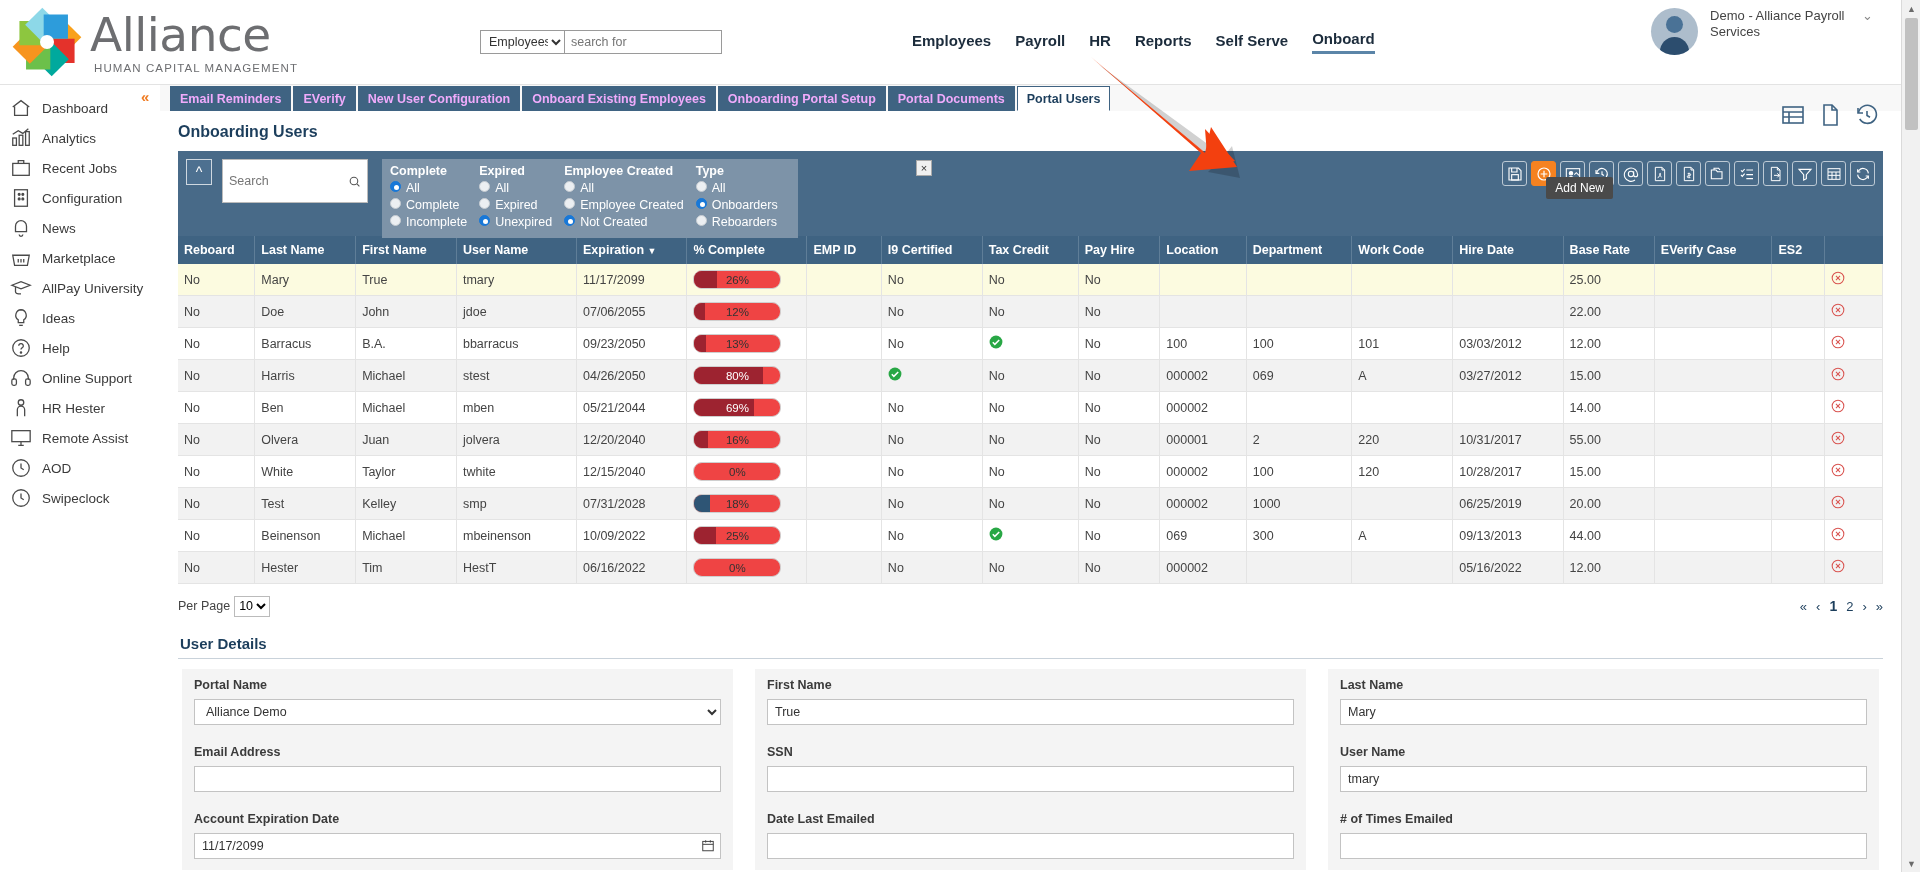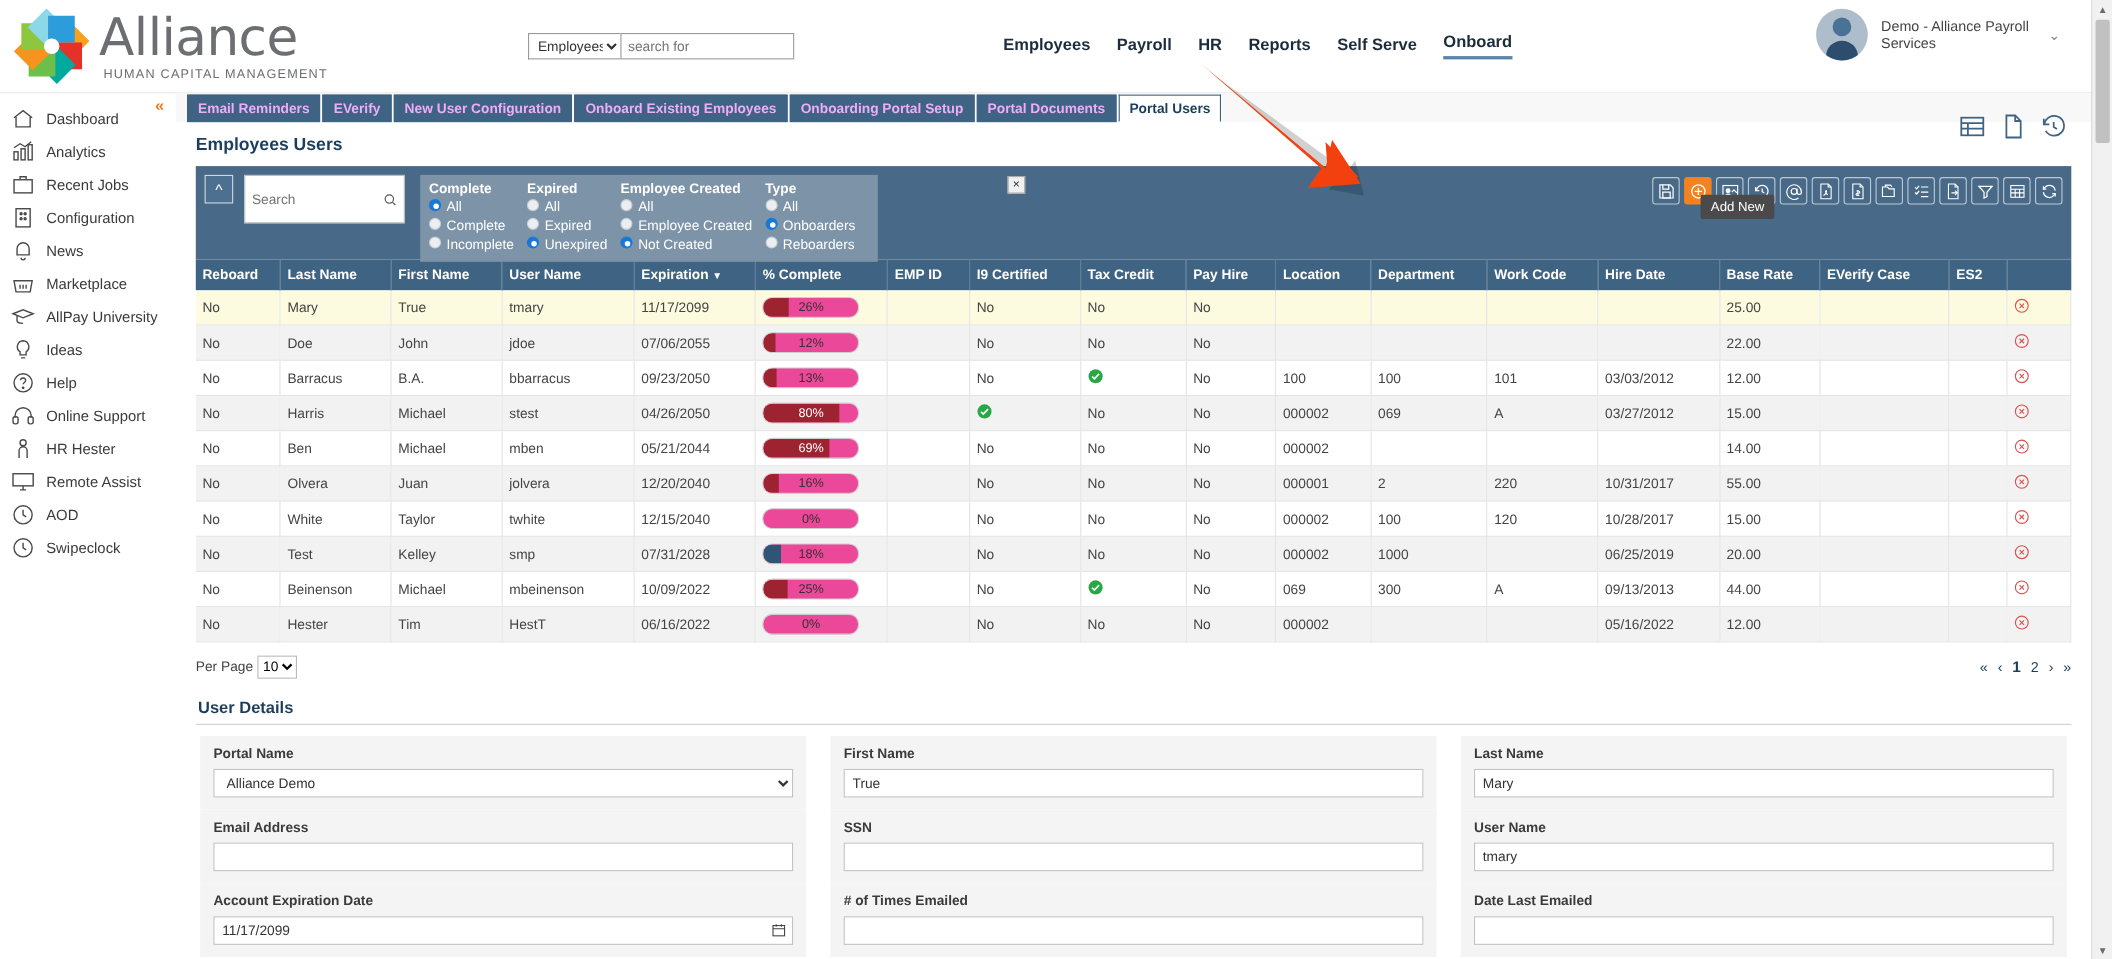--- a/index.html
+++ b/index.html
@@ -44,21 +44,21 @@
 
   .mainnav { display: flex; align-items: center; gap: 24px; margin-left: 190px; }
   .mainnav a {
     font-size: 15px; color: #1c2c3c; text-decoration: none; font-weight: 600;
     padding-bottom: 4px; white-space: nowrap;
   }
   .mainnav a.active { border-bottom: 3px solid #5b85a8; }
 
   .user-block {
     position: absolute; right: 28px; top: 8px;
-    display: flex; align-items: center; gap: 12px;
+    display: flex; align-items: flex-start; gap: 12px;
   }
   .avatar {
     width: 47px; height: 47px; border-radius: 50%; background: #adbdcc;
     position: relative; overflow: hidden; flex: 0 0 47px;
   }
   .avatar::before {
     content: ""; position: absolute; width: 17px; height: 17px; border-radius: 50%;
     background: #4a7296; left: 15px; top: 8px;
   }
   .avatar::after {
@@ -183,21 +183,21 @@
   table.grid td {
     font-size: 12.5px; color: #444; padding: 6px; border-right: 1px solid #e4e4e4;
     border-bottom: 1px solid #e4e4e4; height: 25px; white-space: nowrap; overflow: hidden;
   }
   tr.sel td { background: #fcfbe0 !important; }
   tr.odd td { background: #f2f2f2; }
   tr.even td { background: #ffffff; }
 
   .pbar {
     width: 88px; height: 19px; border: 1px solid #cfcfcf; border-radius: 9px;
-    background: #ec4899; position: relative; overflow: hidden;
+    background: #ef4444; position: relative; overflow: hidden;
   }
   .pbar .fill { position: absolute; left: 0; top: 0; bottom: 0; background: #9d2330; }
   .pbar .fill.blue { background: #2e5575; }
   .pbar .lbl {
     position: absolute; inset: 0; display: flex; align-items: center;
     justify-content: center; font-size: 11.5px; color: #333; z-index: 2;
   }
   .pbar .lbl.onfill { color: #fff; }
 
   .check-ok { width: 14px; height: 14px; display: inline-block; }
@@ -434,21 +434,21 @@
       <div class="tab">Email Reminders</div>
       <div class="tab">EVerify</div>
       <div class="tab">New User Configuration</div>
       <div class="tab">Onboard Existing Employees</div>
       <div class="tab">Onboarding Portal Setup</div>
       <div class="tab">Portal Documents</div>
       <div class="tab active">Portal Users</div>
     </div>
 
     <div class="panel">
-      <div class="panel-title">Employees Users</div>
+      <div class="panel-title">Onboarding Users</div>
 
       <div class="page-icons">
         <svg class="page-icon" viewBox="0 0 24 24" fill="none" stroke="currentColor" stroke-width="1.6">
             <rect x="2" y="4" width="20" height="16"></rect>
             <path d="M2 9h20M8 9v11M2 14h20"></path>
           </svg>
         <svg class="page-icon" viewBox="0 0 24 24" fill="none" stroke="currentColor" stroke-width="1.6">
             <path d="M6 2h8l5 5v15H6z"></path>
             <path d="M14 2v5h5"></path>
           </svg>
@@ -995,22 +995,22 @@
           <div class="fld"><div class="fld-label">SSN</div><input type="text" value="" style=""></div>
           <div class="fld"><div class="fld-label">User Name</div><input type="text" value="tmary" style=""></div>
           <div class="fld">
             <div class="fld-label">Account Expiration Date</div>
             <div class="withicon"><input type="text" value="11/17/2099" style="">
       <svg class="cal-ico" viewBox="0 0 24 24" fill="none" stroke="currentColor" stroke-width="1.7">
                 <rect x="3" y="5" width="18" height="16"></rect>
                 <path d="M3 10h18M8 3v4M16 3v4"></path>
               </svg></div>
           </div>
+          <div class="fld"><div class="fld-label">Date Last Emailed</div><input type="text" value="" style=""></div>
           <div class="fld"><div class="fld-label"># of Times Emailed</div><input type="text" value="" style=""></div>
-          <div class="fld"><div class="fld-label">Date Last Emailed</div><input type="text" value="" style=""></div>
         </div>
     </div>
   </div>
 
   <svg class="arrow-svg" width="160" height="125" viewBox="0 0 160 125">
     <g>
       <path d="M8 4 L128 104 L142 86 L150 118 L118 112 L134 96 Z" fill="#000" opacity="0.18" transform="translate(5,5)"></path>
       <path d="M8 4 L122 100 L120 74 L150 106 L108 114 L118 96 Z" fill="#f3400f"></path>
       <path d="M6 2 L120 98 L126 72 L152 112 L104 116 L116 98 Z" fill="#f3400f"></path>
     </g>

